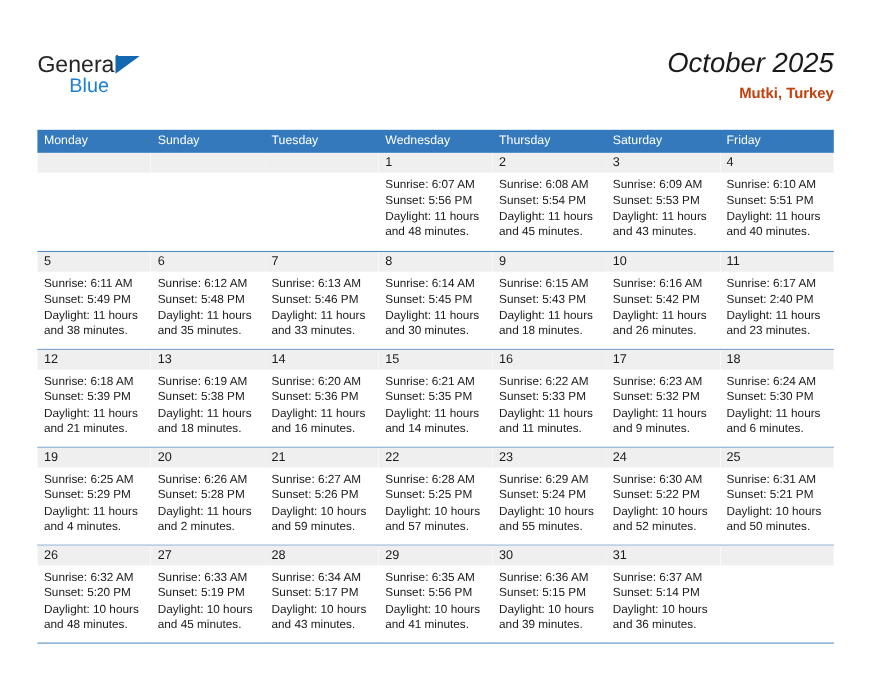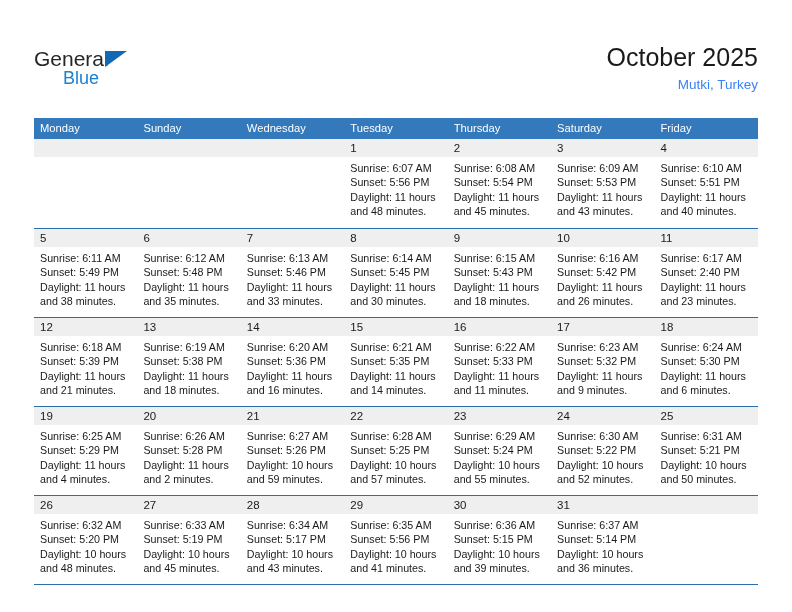--- a/index.html
+++ b/index.html
@@ -73,28 +73,30 @@
     right: 0;
     top: 0;
     text-align: right;
   }
   .cal-title {
     font-size: 25px;
     color: #1a1a1a;
     line-height: 30px;
     white-space: nowrap;
     font-family: "Liberation Sans", sans-serif;
+    font-style: italic;
   }
   .cal-subtitle {
     margin-top: 4px;
     font-size: 13.5px;
-    color: #3b82f6;
+    color: #c2410c;
     line-height: 17px;
     white-space: nowrap;
     font-family: "Liberation Sans", sans-serif;
+    font-weight: bold;
   }
 
   
   .calendar {
     position: absolute;
     left: 34px;
     top: 104px;
     width: 724px;
   }
 
@@ -182,22 +184,22 @@
       <div class="cal-title">October 2025</div>
       <div class="cal-subtitle">Mutki, Turkey</div>
     </div>
 
   </div>
 
   <div class="calendar">
     <div class="weekday-row" id="weekday-row">
         <div class="weekday">Monday</div>
         <div class="weekday">Sunday</div>
+        <div class="weekday">Tuesday</div>
         <div class="weekday">Wednesday</div>
-        <div class="weekday">Tuesday</div>
         <div class="weekday">Thursday</div>
         <div class="weekday">Saturday</div>
         <div class="weekday">Friday</div>
       </div>
     <div id="weeks-container">
         <div class="week first">
           <div class="day">
             <div class="daynum"></div>
             <div class="daylines"></div>
           </div>

